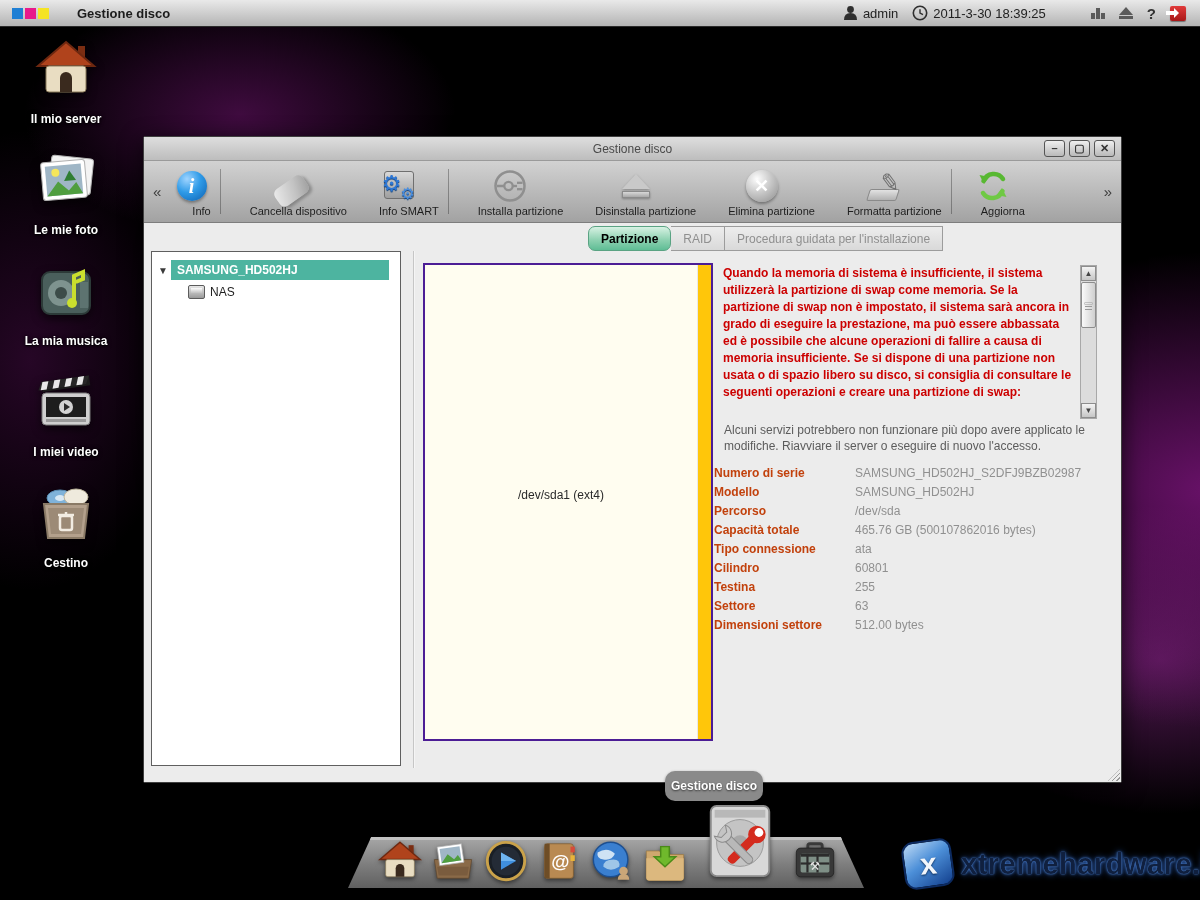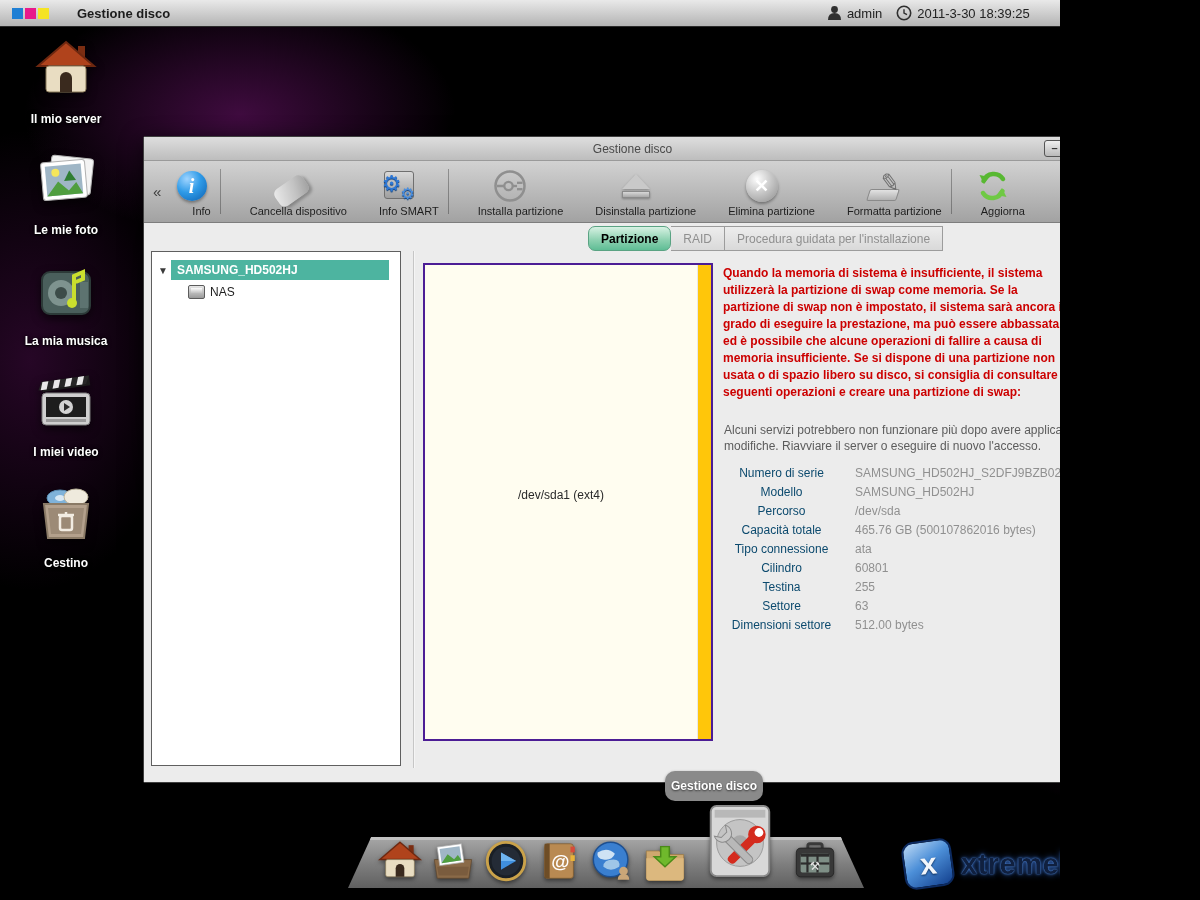--- a/index.html
+++ b/index.html
@@ -1,33 +1,33 @@
 <!DOCTYPE html>
 <html><head>
 <meta charset="utf-8">
 <style>
   * { margin:0; padding:0; box-sizing:border-box; }
   html,body { width:1200px; height:900px; overflow:hidden; background:#000;
     font-family:"Liberation Sans", sans-serif; }
-  #desktop { position:relative; width:1060px; height:900px; overflow:hidden;
+  #desktop { position:relative; width:1200px; height:900px; overflow:hidden;
     background:
       radial-gradient(480px 340px at 1210px 490px, rgba(168,28,168,.62), transparent 70%),
       radial-gradient(330px 220px at 1160px 660px, rgba(205,60,205,.38), transparent 70%),
       radial-gradient(300px 170px at 240px 115px, rgba(125,22,125,.5), transparent 72%),
       radial-gradient(220px 320px at 30px 360px, rgba(95,16,95,.4), transparent 72%),
       #000; }
 
   
   .topbar { position:absolute; left:0; top:0; width:1200px; height:27px;
     background:linear-gradient(#e9e9e9,#c9c9c9 60%,#b4b4b4);
     border-bottom:1px solid #2a2a2a; display:flex; align-items:center; z-index:50; }
   .logo-squares { display:flex; gap:2px; margin-left:12px; }
   .logo-squares i { width:11px; height:11px; display:block; }
   .topbar-title { margin-left:28px; font-weight:bold; font-size:13px; color:#1c1c1c; }
-  .topbar-right { margin-left:auto; display:flex; align-items:center; gap:14px; padding-right:30px;
+  .topbar-right { margin-left:auto; display:flex; align-items:center; gap:14px; padding-right:14px;
     font-size:13px; color:#222; }
   .tb-item { display:flex; align-items:center; gap:5px; cursor:default; }
   .tb-ic { display:inline-flex; align-items:center; justify-content:center; }
   .help-q { font-weight:bold; font-size:15px; color:#333; }
   .grid-ic { width:17px; height:14px; display:grid; grid-template-columns:1fr 1fr; gap:2px; }
   .grid-ic i { background:#4a4a4a; border-radius:1px; }
   .steps-ic { display:flex; align-items:flex-end; gap:1px; }
   .steps-ic i { width:4px; background:#5a5a5a; display:block; }
   .eject-ic-s { display:flex; flex-direction:column; align-items:center; gap:1px; }
   .eject-ic-s .tri { width:0; height:0; border-left:7px solid transparent; border-right:7px solid transparent; border-bottom:8px solid #5a5a5a; }
@@ -134,21 +134,21 @@
   .sbtn.up { top:0; } .sbtn.down { bottom:0; }
   .sthumb { position:absolute; left:0; top:16px; width:15px; height:46px;
     background:linear-gradient(90deg,#fafafa,#cfcfcf); border:1px solid #8d8d8d; border-radius:2px; cursor:grab; }
   .sthumb:before { content:""; position:absolute; left:3px; right:3px; top:20px; height:1px;
     box-shadow:0 0 0 .5px #9a9a9a, 0 3px 0 0 #9a9a9a, 0 6px 0 0 #9a9a9a; }
 
   .note-text { position:absolute; left:580px; top:285px; width:380px; font-size:12px; line-height:16px; color:#5c5c5c; }
 
   .details { position:absolute; left:570px; top:326px; width:400px; }
   .drow { display:flex; height:19px; align-items:center; }
-  .dlab { width:135px; text-align:center; font-weight:normal; font-size:12px; color:#0c4a6e; }
+  .dlab { width:135px; text-align:left; font-weight:bold; font-size:12px; color:#c2410c; }
   .dval { margin-left:6px; font-size:12px; color:#909090; white-space:nowrap; }
 
   .statusbar { position:absolute; left:0; bottom:0; width:100%; height:14px; background:#ececec; }
   .grip { position:absolute; right:1px; bottom:1px; width:12px; height:12px;
     background:repeating-linear-gradient(135deg, transparent 0 2px, #999 2px 3px);
     clip-path:polygon(100% 0, 100% 100%, 0 100%); cursor:nwse-resize; }
 
   
   .dock-shelf { position:absolute; left:348px; top:837px; width:516px; height:51px;
     background:linear-gradient(#a8a8a8,#7d7d7d 55%,#606060);

